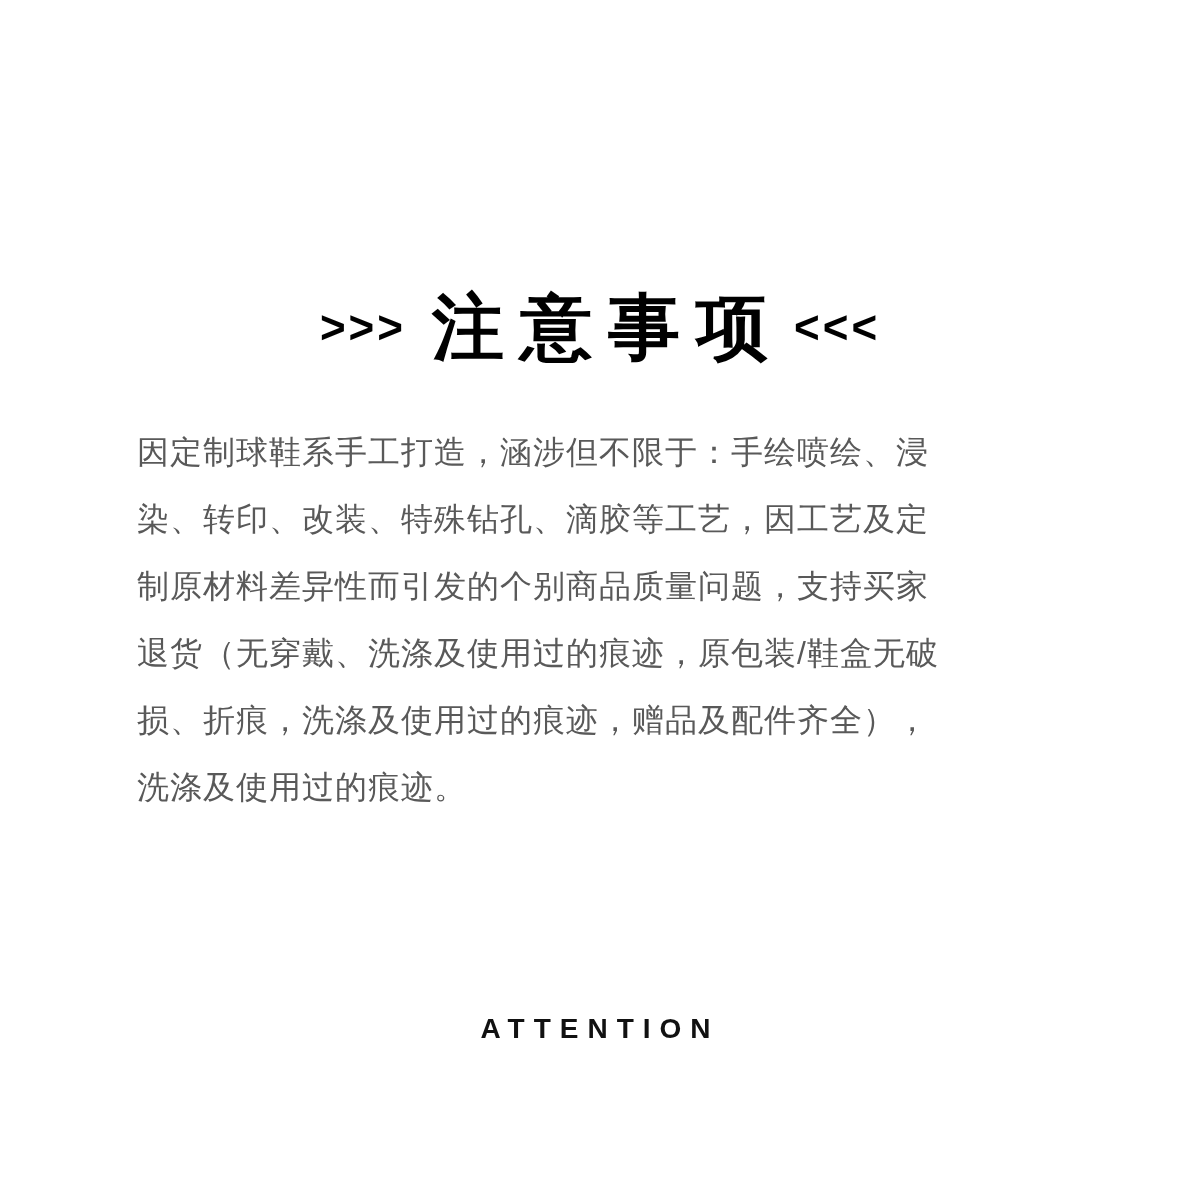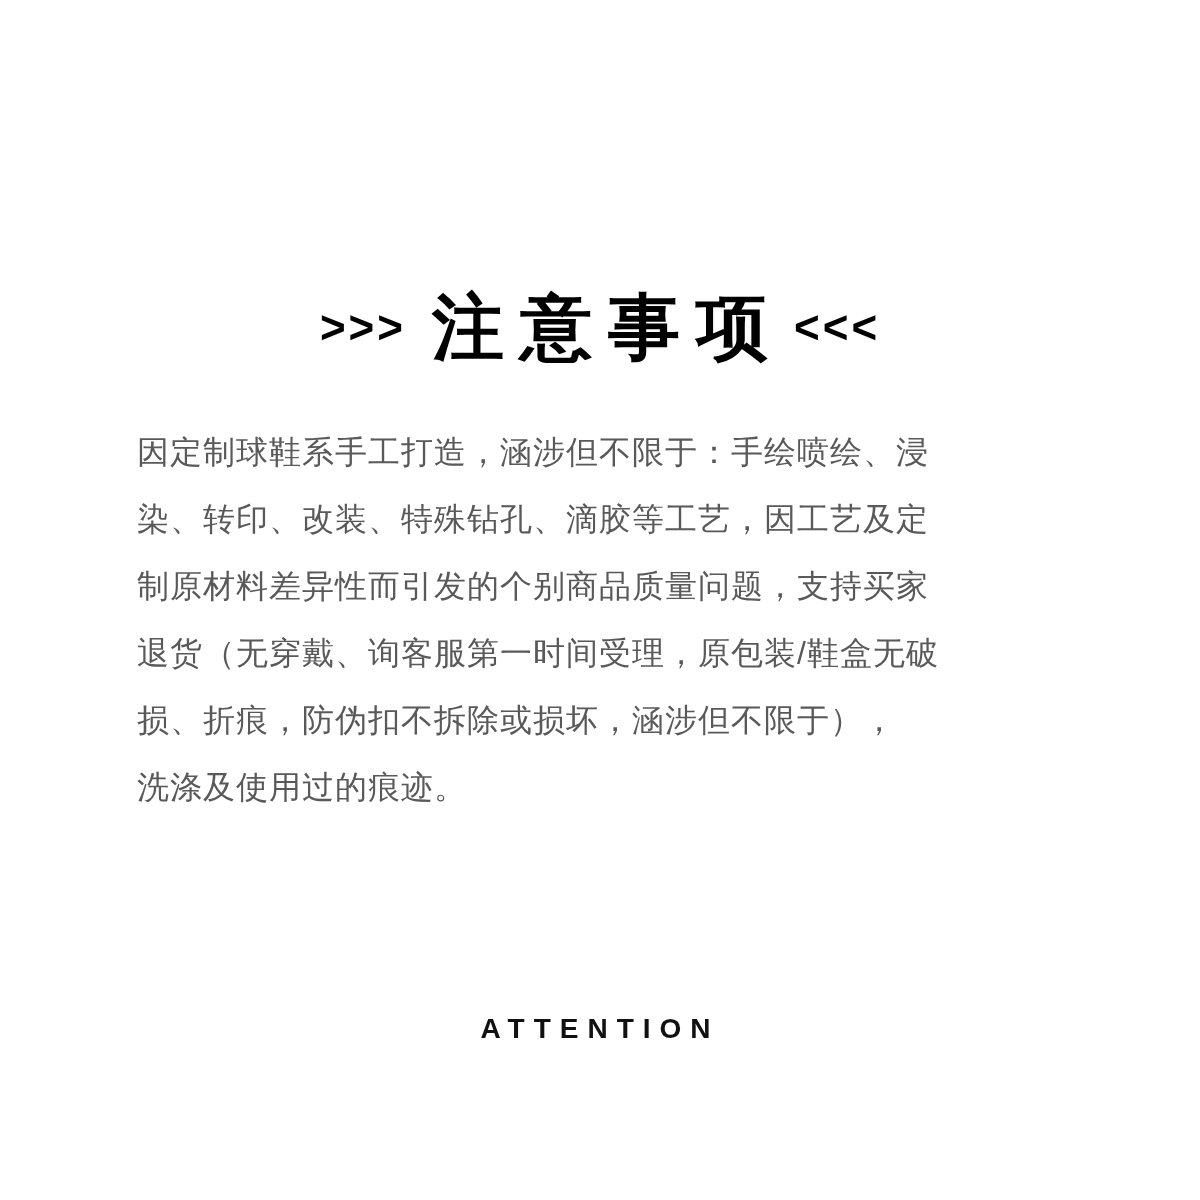--- a/index.html
+++ b/index.html
@@ -86,20 +86,20 @@
   <div class="title-row">
     <span class="chevrons">&gt;&gt;&gt;</span>
     <span class="title-text">注意事项</span>
     <span class="chevrons">&lt;&lt;&lt;</span>
   </div>
 
   <div class="notice-body">
     <div class="notice-line">因定制球鞋系手工打造，涵涉但不限于：手绘喷绘、浸</div>
     <div class="notice-line">染、转印、改装、特殊钻孔、滴胶等工艺，因工艺及定</div>
     <div class="notice-line">制原材料差异性而引发的个别商品质量问题，支持买家</div>
-    <div class="notice-line">退货（无穿戴、询客服第一时间受理，原包装/鞋盒无破</div>
-    <div class="notice-line">损、折痕，防伪扣不拆除或损坏，涵涉但不限于），</div>
+    <div class="notice-line">退货（无穿戴、洗涤及使用过的痕迹，原包装/鞋盒无破</div>
+    <div class="notice-line">损、折痕，洗涤及使用过的痕迹，赠品及配件齐全），</div>
     <div class="notice-line">洗涤及使用过的痕迹。</div>
   </div>
 
   <div class="footer-label">ATTENTION</div>
 
 </div>
 
 </body></html>

